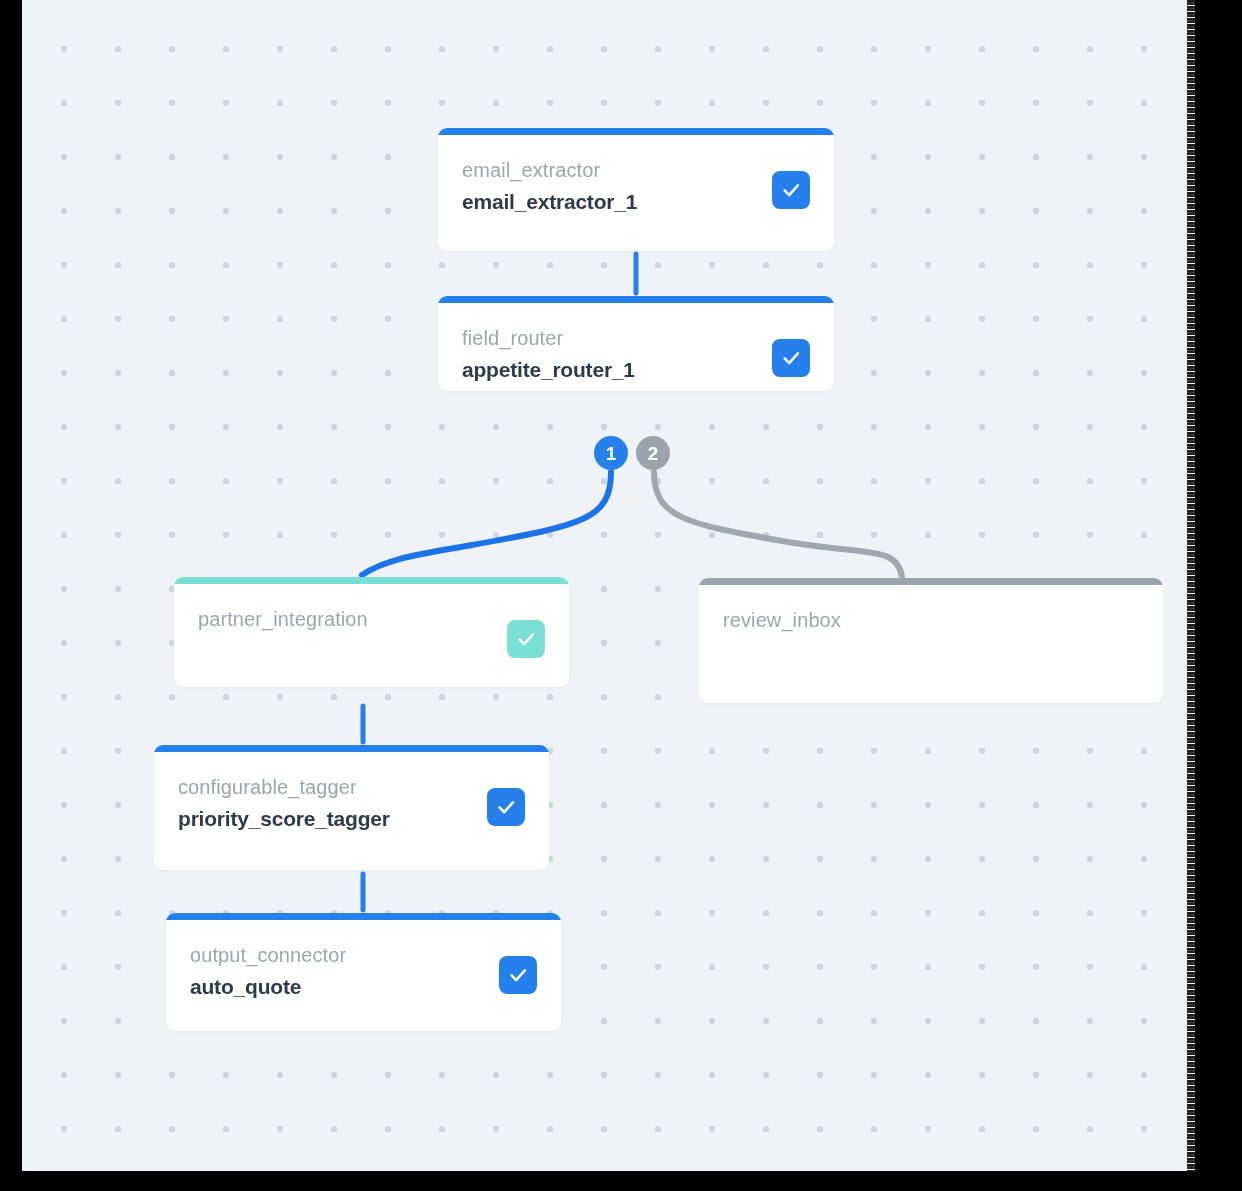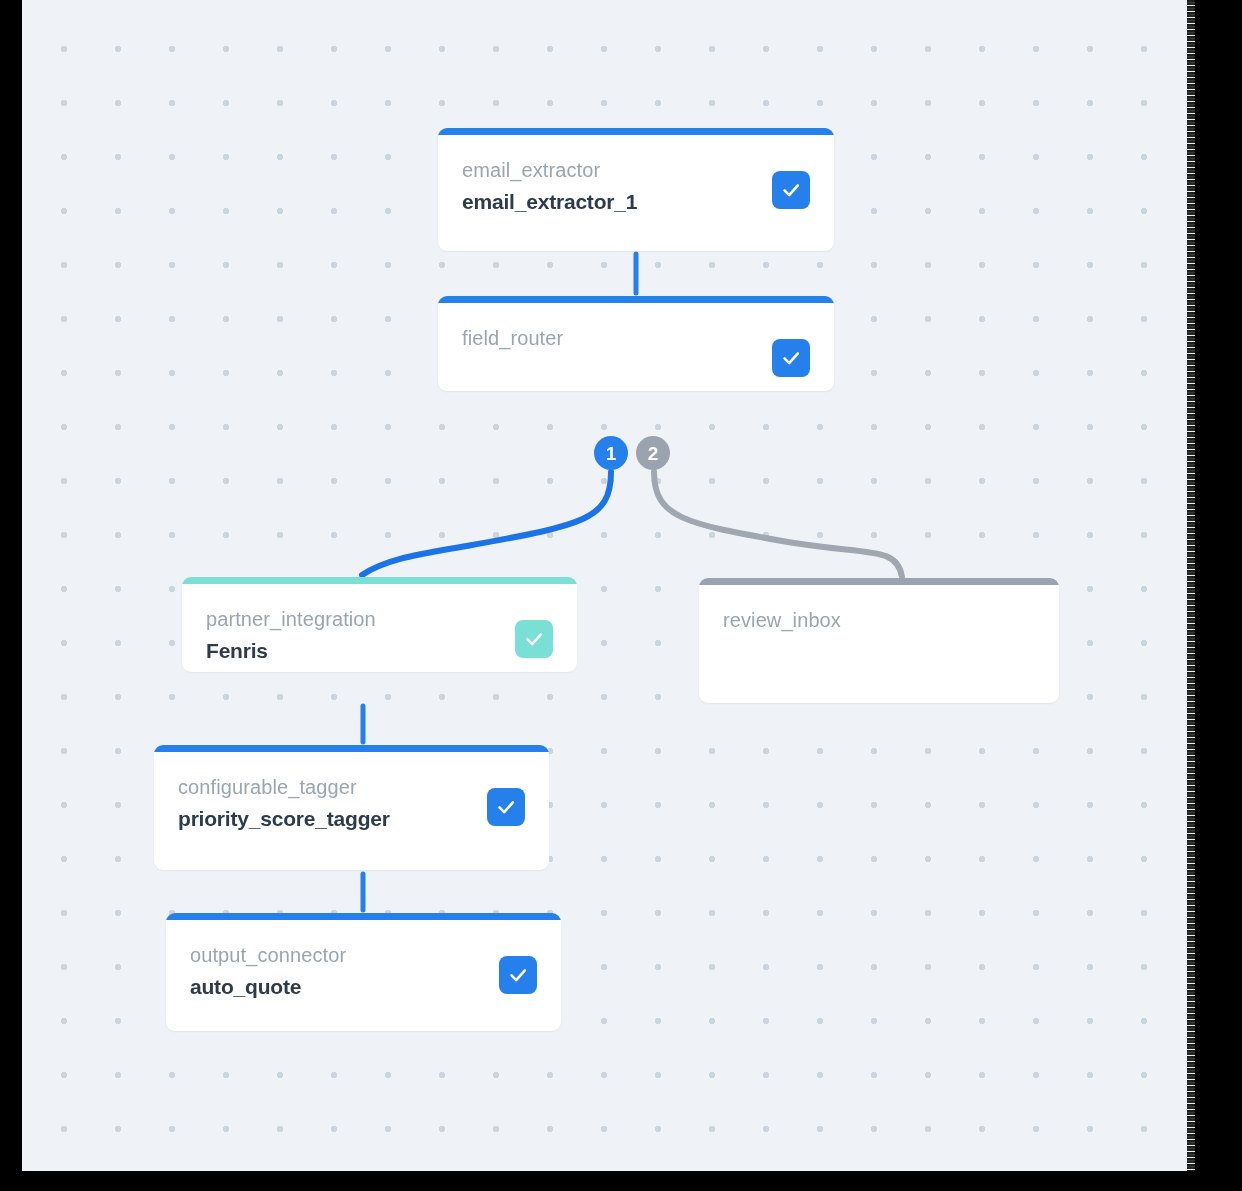--- a/index.html
+++ b/index.html
@@ -180,49 +180,49 @@
             <path d="M5 12.5 L10 17.5 L19.5 7" stroke="#ffffff" stroke-width="2.8" fill="none" stroke-linecap="round" stroke-linejoin="round"></path>
           </svg>
         </div>
       </div>
     </div>
 
     <div class="node" style="left:416px; top:296px; width:396px; height:95px;">
       <div class="node-accent" style="background:#2680eb;"></div>
       <div class="node-body">
         <div class="node-type">field_router</div>
+        <div class="node-title">appetite_router_1</div>
         <div class="node-check" style="background:#2680eb; right:24px; top:36px;">
           <svg width="22" height="22" viewBox="0 0 24 24">
             <path d="M5 12.5 L10 17.5 L19.5 7" stroke="#ffffff" stroke-width="2.8" fill="none" stroke-linecap="round" stroke-linejoin="round"></path>
           </svg>
         </div>
       </div>
     </div>
 
     <div class="branch-badge" style="left:572px; top:436px; background:#2680eb;">
       <span>1</span>
     </div>
     <div class="branch-badge" style="left:614px; top:436px; background:#9aa3ae;">
       <span>2</span>
     </div>
 
-    <div class="node" style="left:160px; top:577px; width:395px; height:95px;">
+    <div class="node" style="left:152px; top:577px; width:395px; height:110px;">
       <div class="node-accent" style="background:#7ae0d6;"></div>
       <div class="node-body">
         <div class="node-type">partner_integration</div>
-        <div class="node-title">Fenris</div>
         <div class="node-check" style="background:#7ae0d6; right:24px; top:36px;">
           <svg width="22" height="22" viewBox="0 0 24 24">
             <path d="M5 12.5 L10 17.5 L19.5 7" stroke="#ffffff" stroke-width="2.8" fill="none" stroke-linecap="round" stroke-linejoin="round"></path>
           </svg>
         </div>
       </div>
     </div>
 
-    <div class="node" style="left:677px; top:578px; width:360px; height:125px;">
+    <div class="node" style="left:677px; top:578px; width:464px; height:125px;">
       <div class="node-accent" style="background:#9aa3ae;"></div>
       <div class="node-body">
         <div class="node-type">review_inbox</div>
       </div>
     </div>
 
     <div class="node" style="left:132px; top:745px; width:395px; height:125px;">
       <div class="node-accent" style="background:#2680eb;"></div>
       <div class="node-body">
         <div class="node-type">configurable_tagger</div>

